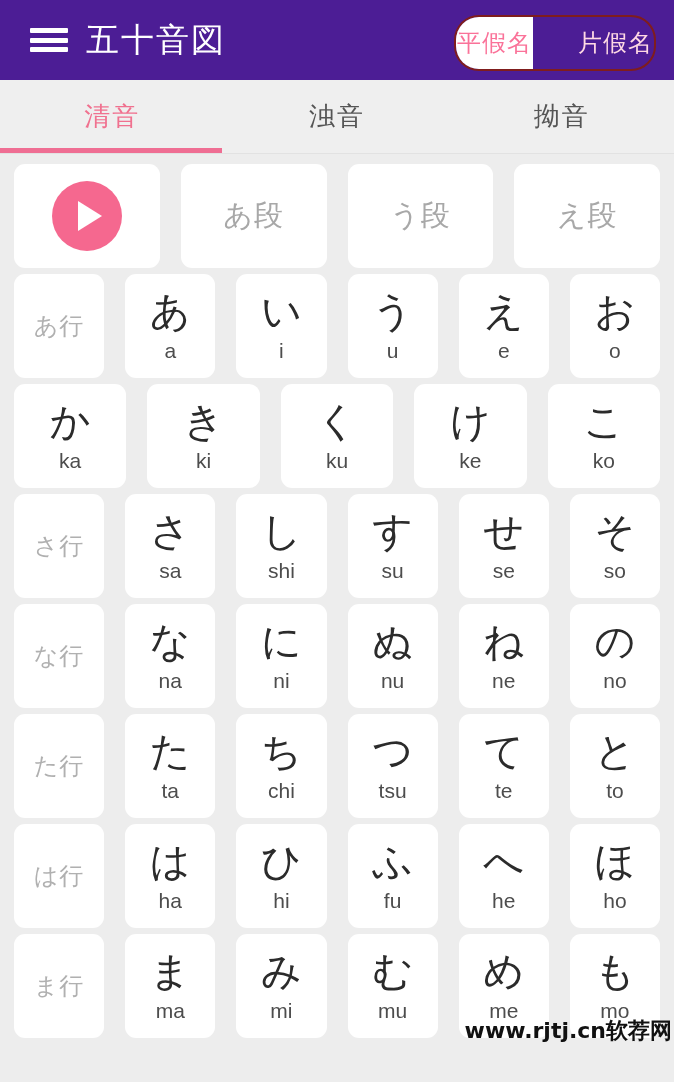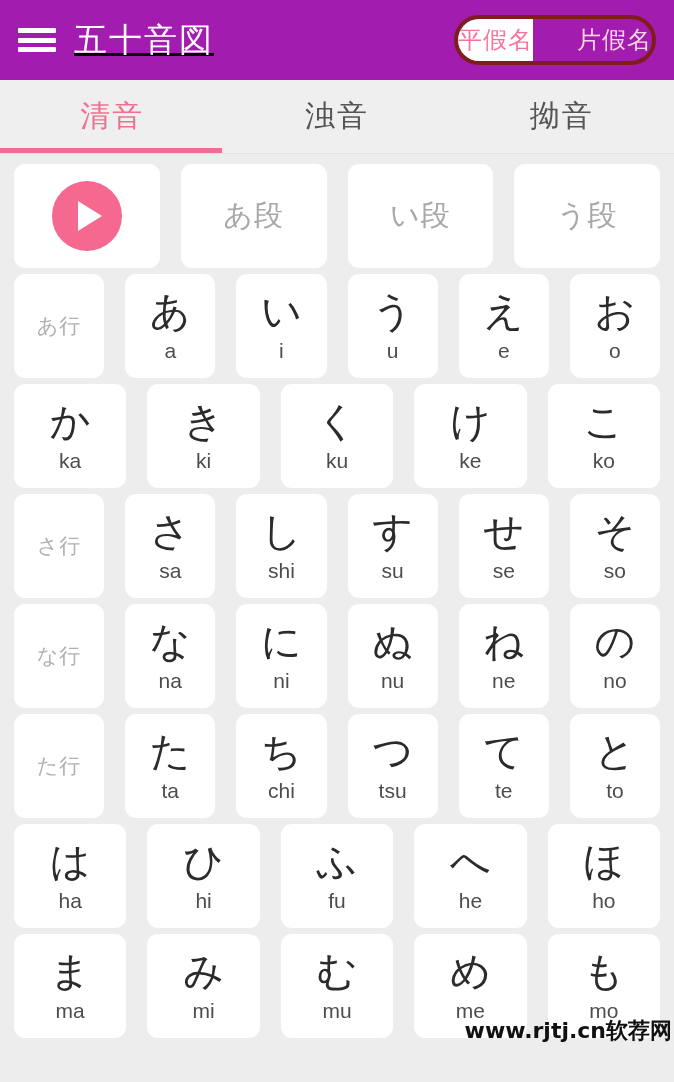--- a/index.html
+++ b/index.html
@@ -6,59 +6,58 @@
   html, body {
     width:674px; height:1082px;
     background:#ededed;
     font-family:"Liberation Sans","DejaVu Sans",sans-serif;
     overflow:hidden;
   }
   #app { position:relative; width:674px; height:1082px; background:#ededed; }
 
   
   .header {
-    height:80px; background:#a21caf;
-    display:flex; align-items:center; padding:0 18px;
+    height:80px; background:#4c1d95;
+    display:flex; align-items:center; padding:0 30px;
     position:relative;
-    text-decoration:underline;
   }
   .menu-icon {
     width:38px; height:30px;
     display:flex; flex-direction:column; justify-content:space-between;
     padding:3px 0; cursor:pointer; flex:0 0 auto;
   }
   .menu-icon span { display:block; height:5px; background:#ffffff; border-radius:1px; }
   .app-title {
     color:#ffffff; font-size:33px; letter-spacing:2px;
     margin-left:18px; white-space:nowrap;
     font-family:"DejaVu Sans","Liberation Sans",sans-serif;
   }
   .kana-toggle {
     position:absolute; right:18px; top:15px;
-    width:202px; height:50px;
-    border:4px solid #7f1d1d; border-radius:25px;
+    width:202px; height:56px;
+    border:2px solid #7f1d1d; border-radius:25px;
     display:flex; overflow:hidden; background:transparent;
   }
   .kana-toggle .seg {
     flex:1 1 50%; display:flex; align-items:center; justify-content:center;
     font-size:24px; letter-spacing:1px; cursor:pointer;
     font-family:"DejaVu Sans","Liberation Sans",sans-serif;
   }
   .kana-toggle .seg.on  { background:#ffffff; color:#fa7299; }
   .kana-toggle .seg.off { background:transparent; color:#ffd9e4;margin-left:44px; }
 
   
   .tabbar {
     height:74px; background:#efefef;
     display:flex; position:relative;
     border-bottom:1px solid #e2e2e2;
   }
   .tab {
     flex:1 1 0; display:flex; align-items:center; justify-content:center;
-    font-size:30px; color:#555555; cursor:pointer; letter-spacing:2px;
+    font-size:26px; color:#555555; cursor:pointer; letter-spacing:2px;
     font-family:"DejaVu Sans","Liberation Sans",sans-serif;
   }
   .tab.active { color:#f0718f; }
   .tab-underline {
     position:absolute; left:0; bottom:0;
     width:222px; height:5px; background:#ef6e93;
   }
 
   
   .grid { padding:10px 14px 0 14px; }
@@ -66,21 +65,21 @@
   .cell {
     flex:1 1 0; height:104px; border-radius:11px; background:#ffffff;
     display:flex; flex-direction:column; align-items:center; justify-content:center;
     position:relative;
   }
   .cell.head-label {
     color:#a8a8a8; font-size:29px; letter-spacing:1px;
     font-family:"DejaVu Sans","Liberation Sans",sans-serif;
   }
   .cell.row-label {
-    color:#b0b0b0; font-size:21px; letter-spacing:1px;
+    color:#b0b0b0; font-size:24px; letter-spacing:1px;
     font-family:"DejaVu Sans","Liberation Sans",sans-serif;
   }
   .cell .kana {
     font-size:40px; color:#2b2b2b; line-height:1;
     font-family:"DejaVu Sans","Liberation Sans",sans-serif;
   }
   .cell .romaji {
     font-size:21px; color:#4d4d4d; margin-top:9px; line-height:1;
   }
   .play-cell { justify-content:center; }
@@ -133,22 +132,22 @@
 
   <div class="grid">
 
     <div class="grid-row">
       <div class="cell play-cell">
         <div class="play-circle">
           <div class="play-tri"></div>
         </div>
       </div>
       <div class="cell head-label">あ段</div>
-      <div class="cell head-label">い段</div>
       <div class="cell head-label">う段</div>
+      <div class="cell head-label">え段</div>
     </div>
 
     <div class="grid-row">
       <div class="cell row-label">あ行</div>
       <div class="cell">
         <div class="kana">あ</div>
         <div class="romaji">a</div>
       </div>
       <div class="cell">
         <div class="kana">い</div>
@@ -257,20 +256,21 @@
         <div class="kana">て</div>
         <div class="romaji">te</div>
       </div>
       <div class="cell">
         <div class="kana">と</div>
         <div class="romaji">to</div>
       </div>
     </div>
 
     <div class="grid-row">
+      <div class="cell row-label">は行</div>
       <div class="cell">
         <div class="kana">は</div>
         <div class="romaji">ha</div>
       </div>
       <div class="cell">
         <div class="kana">ひ</div>
         <div class="romaji">hi</div>
       </div>
       <div class="cell">
         <div class="kana">ふ</div>
@@ -280,20 +280,21 @@
         <div class="kana">へ</div>
         <div class="romaji">he</div>
       </div>
       <div class="cell">
         <div class="kana">ほ</div>
         <div class="romaji">ho</div>
       </div>
     </div>
 
     <div class="grid-row">
+      <div class="cell row-label">ま行</div>
       <div class="cell">
         <div class="kana">ま</div>
         <div class="romaji">ma</div>
       </div>
       <div class="cell">
         <div class="kana">み</div>
         <div class="romaji">mi</div>
       </div>
       <div class="cell">
         <div class="kana">む</div>

